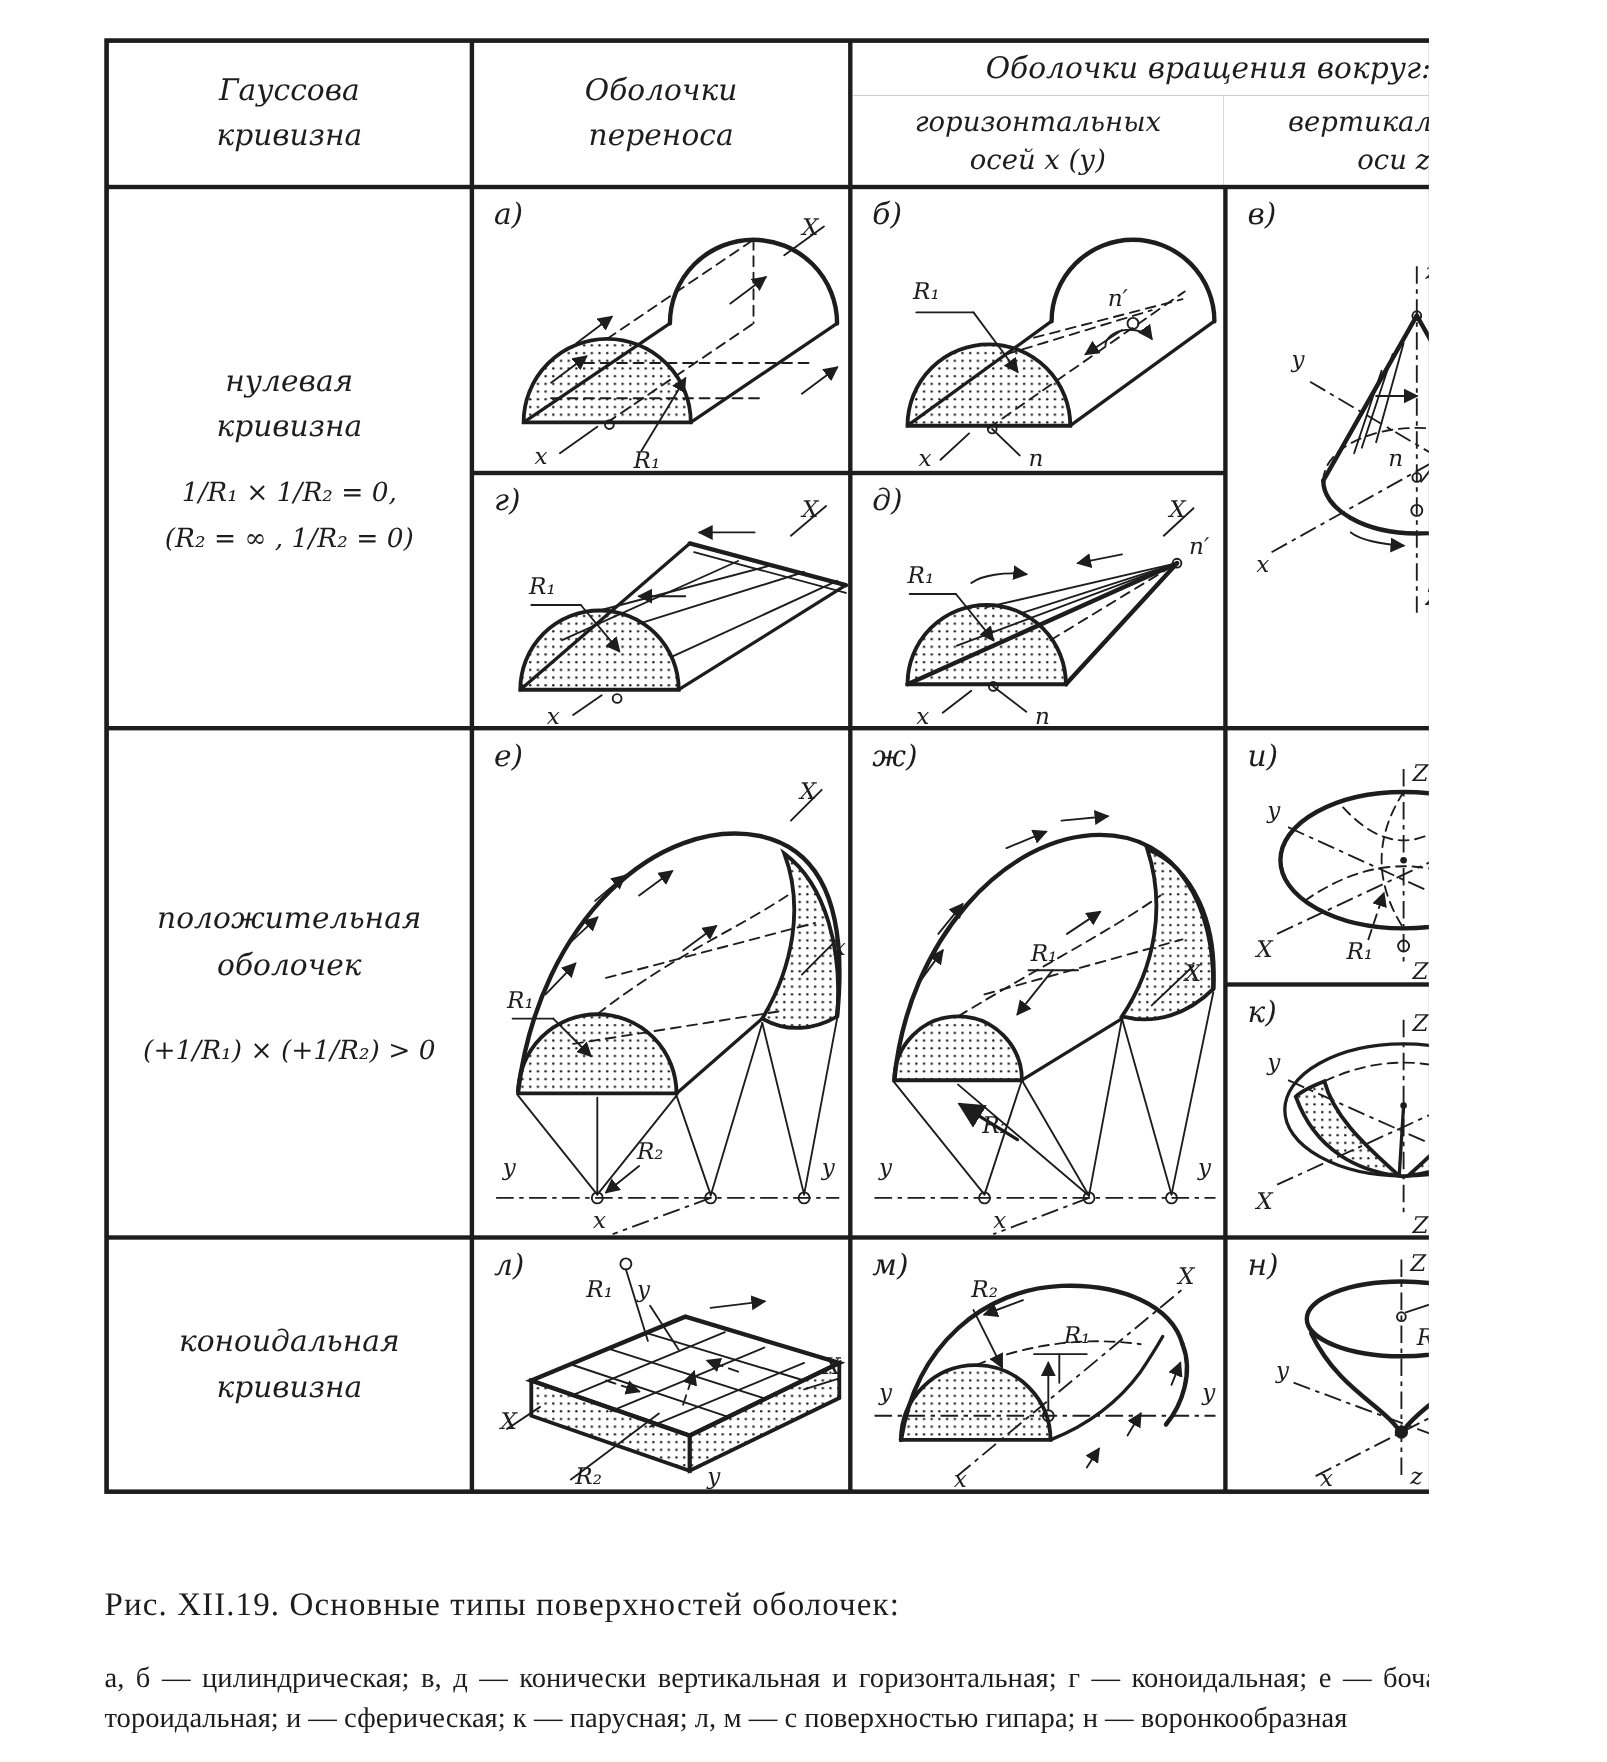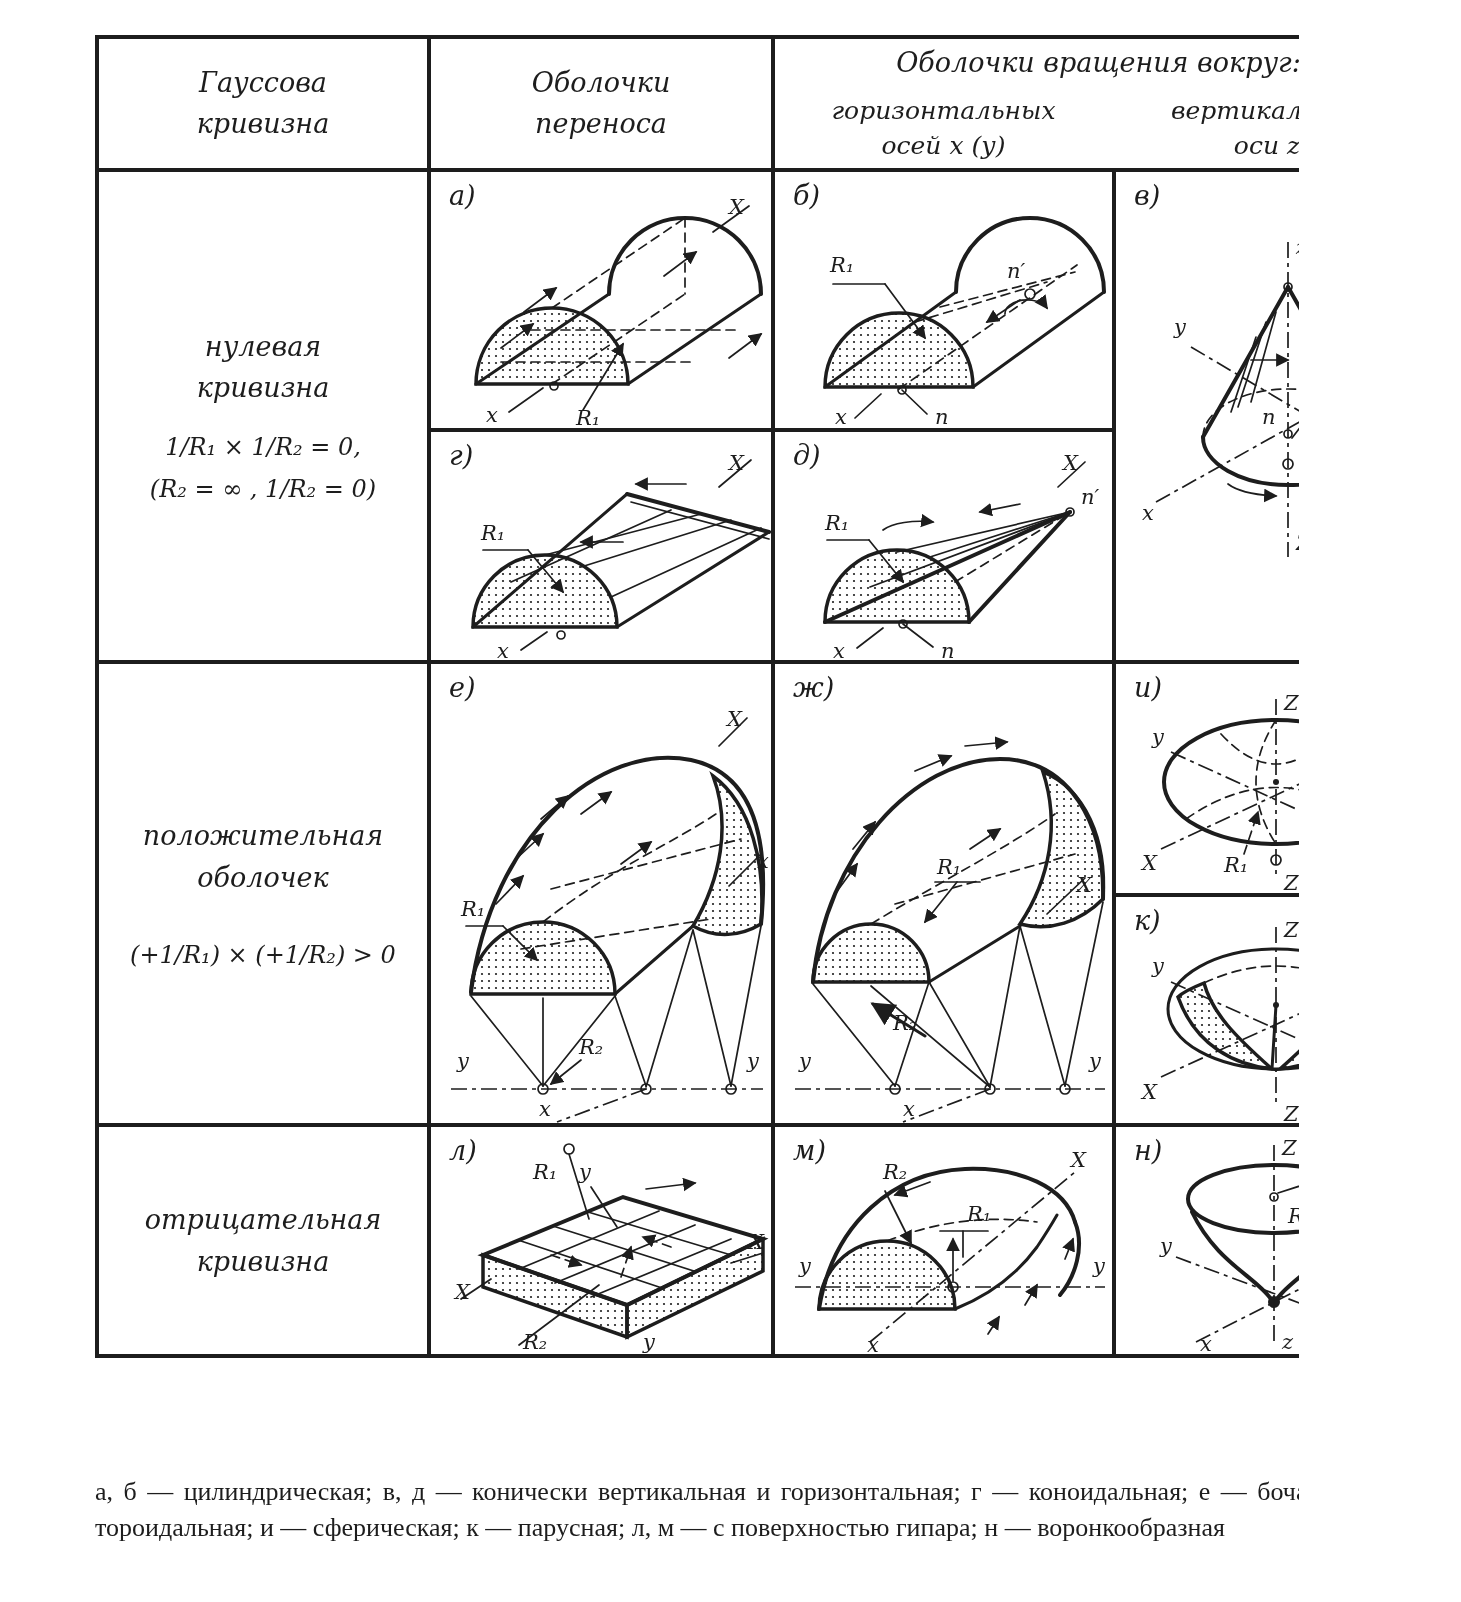--- a/index.html
+++ b/index.html
@@ -8,21 +8,21 @@
   .tbl{position:absolute;left:95px;top:35px;width:1335px;height:1323px;
        display:grid;grid-template-columns:328px 340px 337px 310px;
        grid-template-rows:129px 256px 228px 229px 226px 227px;
        gap:4px;background:#1d1d1d;border:4px solid #1d1d1d;box-sizing:border-box;}
   .cell{background:#fff;position:relative;overflow:hidden;}
   .hcell{display:flex;align-items:center;justify-content:center;text-align:center;
          font:italic 27px/1.5 "DejaVu Serif",serif;white-space:pre-line;}
   .rot{display:grid;grid-template-columns:337px 310px;grid-template-rows:48px 1fr;
        gap:0;background:#1d1d1d;}
   .rot .title{grid-column:1/3;}
-  .curv{display:flex;flex-direction:column;justify-content:center;
+  .curv{display:flex;flex-direction:column;align-items:center;justify-content:center;
         text-align:center;font:italic 27px/1.55 "DejaVu Serif",serif;white-space:pre-line;}
   .curv .formula{font:italic 24px/1.4 "DejaVu Serif",serif;margin-top:22px;white-space:pre-line;}
   .figletter{position:absolute;top:8px;left:18px;font:italic 27px "DejaVu Serif",serif;z-index:2;}
   .fig svg{position:absolute;inset:0;width:100%;height:100%;}
   .s4{stroke:#1d1d1d;stroke-width:4;fill:none;stroke-linecap:round;}
   .s3{stroke:#1d1d1d;stroke-width:3;fill:none;stroke-linecap:round;}
   .s2{stroke:#1d1d1d;stroke-width:1.7;fill:none;stroke-linecap:round;}
   .dash{stroke-dasharray:9 6;}
   .axisln{stroke:#1d1d1d;stroke-width:1.7;fill:none;stroke-dasharray:16 5 4 5;}
   .dots-fill{fill:url(#dots);stroke:#1d1d1d;stroke-width:3.5;}
@@ -331,21 +331,21 @@
         <text class="lbl" x="168" y="40">Z</text>
         <text class="lbl" x="36" y="76">у</text>
         <text class="lbl" x="292" y="62">X</text>
         <text class="lbl" x="26" y="202">X</text>
         <text class="lbl" x="290" y="206">у</text>
         <text class="lbl" x="168" y="224">Z</text>
       </svg>
     </div>
 
     <div class="cell curv" style="grid-column:1;grid-row:6">
-      <span>отрицательная
+      <span>коноидальная
 кривизна</span>
     </div>
 
     <div class="cell fig" style="grid-column:2;grid-row:6">
       <span class="figletter">л)</span>
       <svg viewBox="0 0 340 227">
         <path class="dots-fill" d="M52,128 L196,178 L196,210 L52,160 Z"></path>
         <path class="dots-fill" d="M196,178 L332,112 L332,144 L196,210 Z"></path>
         <path class="s4" d="M52,128 L192,70 L332,112 L196,178 Z"></path>
         <path class="s2" d="M87,113 L231,161"></path>
@@ -422,16 +422,17 @@
         <text class="lbl" x="44" y="126">у</text>
         <text class="lbl" x="84" y="224">x</text>
         <text class="lbl" x="282" y="218">у</text>
         <text class="lbl" x="166" y="222">z</text>
       </svg>
     </div>
 
   </div>
 
   <div class="caption">
+    <div class="cap-title">Рис. XII.19. Основные типы поверхностей оболочек:</div>
     <div class="cap-legend">а, б — цилиндрическая;  в, д — конически вертикальная и горизонтальная;  г — коноидальная;  е — бочарная;  ж — тороидальная;  и — сферическая;  к — парусная;  л, м — с поверхностью гипара;  н — воронкообразная</div>
   </div>
 
 </div>
 
 </body></html>

